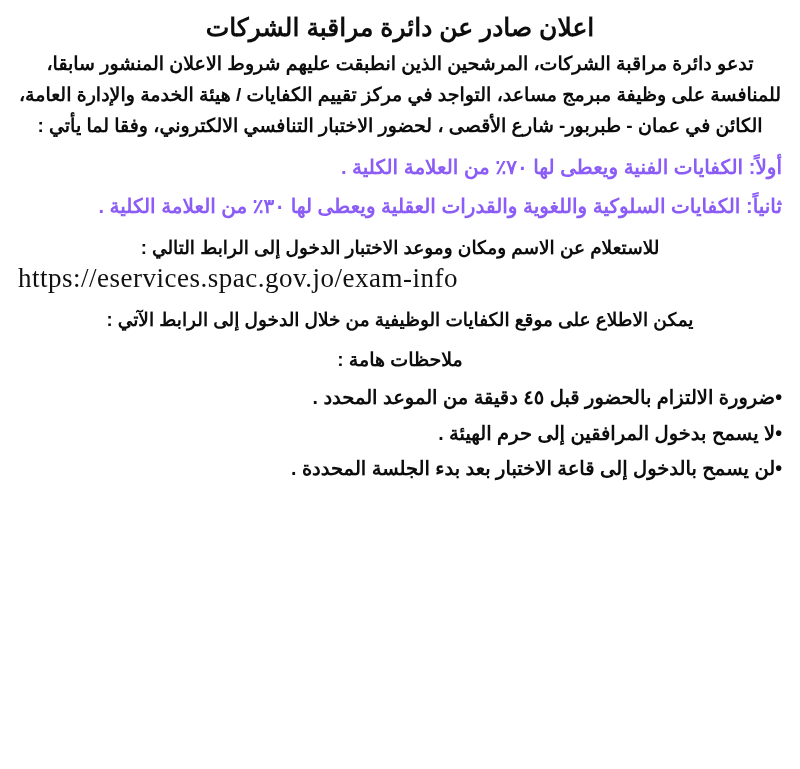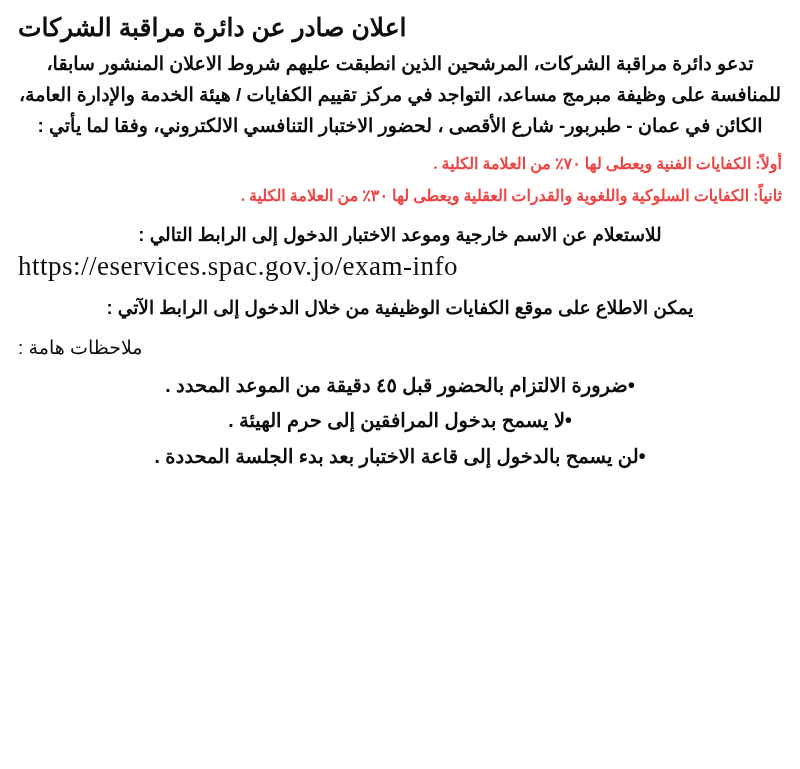--- a/index.html
+++ b/index.html
@@ -18,43 +18,42 @@
     width: 800px;
     height: 769px;
     box-sizing: border-box;
     padding: 8px 18px 0 18px;
     direction: rtl;
     text-align: right;
   }
   .title {
     font-size: 25px;
     font-weight: bold;
-    text-align: left;
+    text-align: center;
     letter-spacing: 0px;
     margin: 4px 0 6px 0;
     line-height: 1.25;
     color: #0d0d0d;
   }
   .intro {
     font-size: 19px;
     font-weight: bold;
     text-align: center;
     line-height: 1.62;
     margin: 0 0 4px 0;
     color: #0d0d0d;
   }
   .clause {
-    font-size: 16px;
+    font-size: 20px;
     font-weight: bold;
     text-align: justify;
     text-align-last: right;
     line-height: 1.55;
     margin: 8px 0 2px 0;
-    color: #ef4444;
-    font-family: Liberation Serif, serif;
+    color: #8b5cf6;
   }
   .clause.first {
     margin-top: 10px;
   }
   .lead {
     font-size: 18.5px;
     font-weight: bold;
     text-align: center;
     line-height: 1.5;
     margin: 12px 0 2px 0;
@@ -64,29 +63,29 @@
     direction: ltr;
     text-align: left;
     font-family: "Liberation Serif", serif;
     font-size: 27px;
     letter-spacing: 0.5px;
     margin: 2px 0 4px 0;
     color: #111111;
   }
   .notes-title {
     font-size: 19px;
-    font-weight: normal;
-    text-align: left;
+    font-weight: bold;
+    text-align: center;
     margin: 14px 0 12px 0;
     color: #0d0d0d;
   }
   .note {
     font-size: 19.5px;
     font-weight: bold;
-    text-align: center;
+    text-align: right;
     line-height: 1.52;
     margin: 6px 0 0 0;
     color: #0d0d0d;
   }
   .note.wrap {
     text-align: justify;
     text-align-last: right;
   }
 </style>
 </head>
@@ -94,21 +93,21 @@
 
 <div class="page">
 
   <h1 class="title">اعلان صادر عن دائرة مراقبة الشركات</h1>
 
   <p class="intro">تدعو دائرة مراقبة الشركات، المرشحين الذين انطبقت عليهم شروط الاعلان المنشور سابقا، للمنافسة على وظيفة مبرمج مساعد، التواجد في مركز تقييم الكفايات / هيئة الخدمة والإدارة العامة، الكائن في عمان - طبربور- شارع الأقصى ، لحضور الاختبار التنافسي الالكتروني، وفقا لما يأتي :</p>
 
   <p class="clause first">أولاً: الكفايات الفنية ويعطى لها ٧٠٪ من العلامة الكلية .</p>
   <p class="clause">ثانياً: الكفايات السلوكية واللغوية والقدرات العقلية ويعطى لها ٣٠٪ من العلامة الكلية .</p>
 
-  <p class="lead">للاستعلام عن الاسم خارجية وموعد الاختبار الدخول إلى الرابط التالي :</p>
+  <p class="lead">للاستعلام عن الاسم ومكان وموعد الاختبار الدخول إلى الرابط التالي :</p>
   <p class="url">https://eservices.spac.gov.jo/exam-info</p>
 
   <p class="lead">يمكن الاطلاع على موقع الكفايات الوظيفية من خلال الدخول إلى الرابط الآتي :</p>
 
   <p class="notes-title">ملاحظات هامة :</p>
 
   <p class="note">•ضرورة الالتزام بالحضور قبل ٤٥ دقيقة من الموعد المحدد .</p>
   <p class="note">•لا يسمح بدخول المرافقين إلى حرم الهيئة .</p>
   <p class="note">•لن يسمح بالدخول إلى قاعة الاختبار بعد بدء الجلسة المحددة .</p>
 

